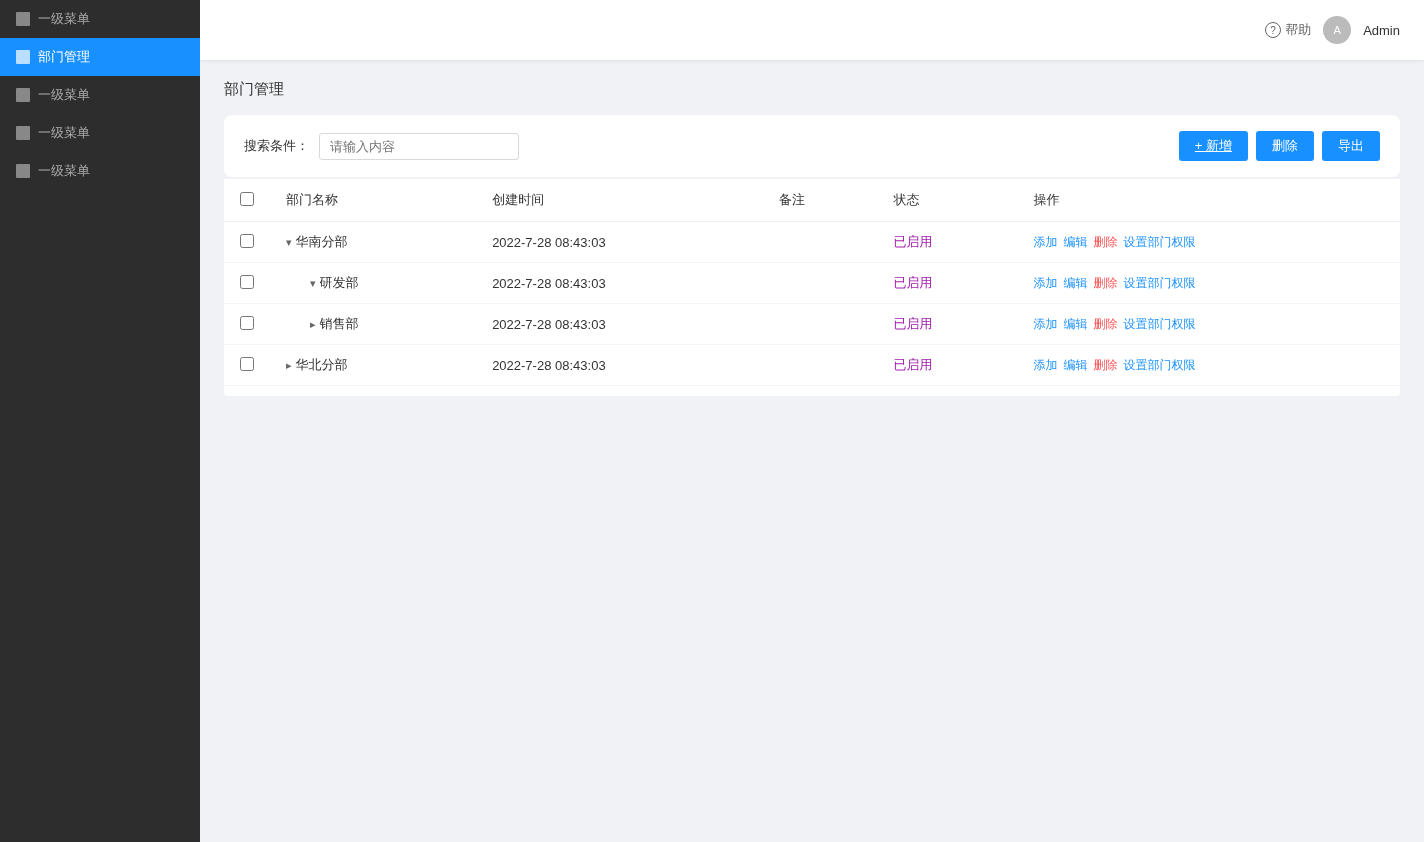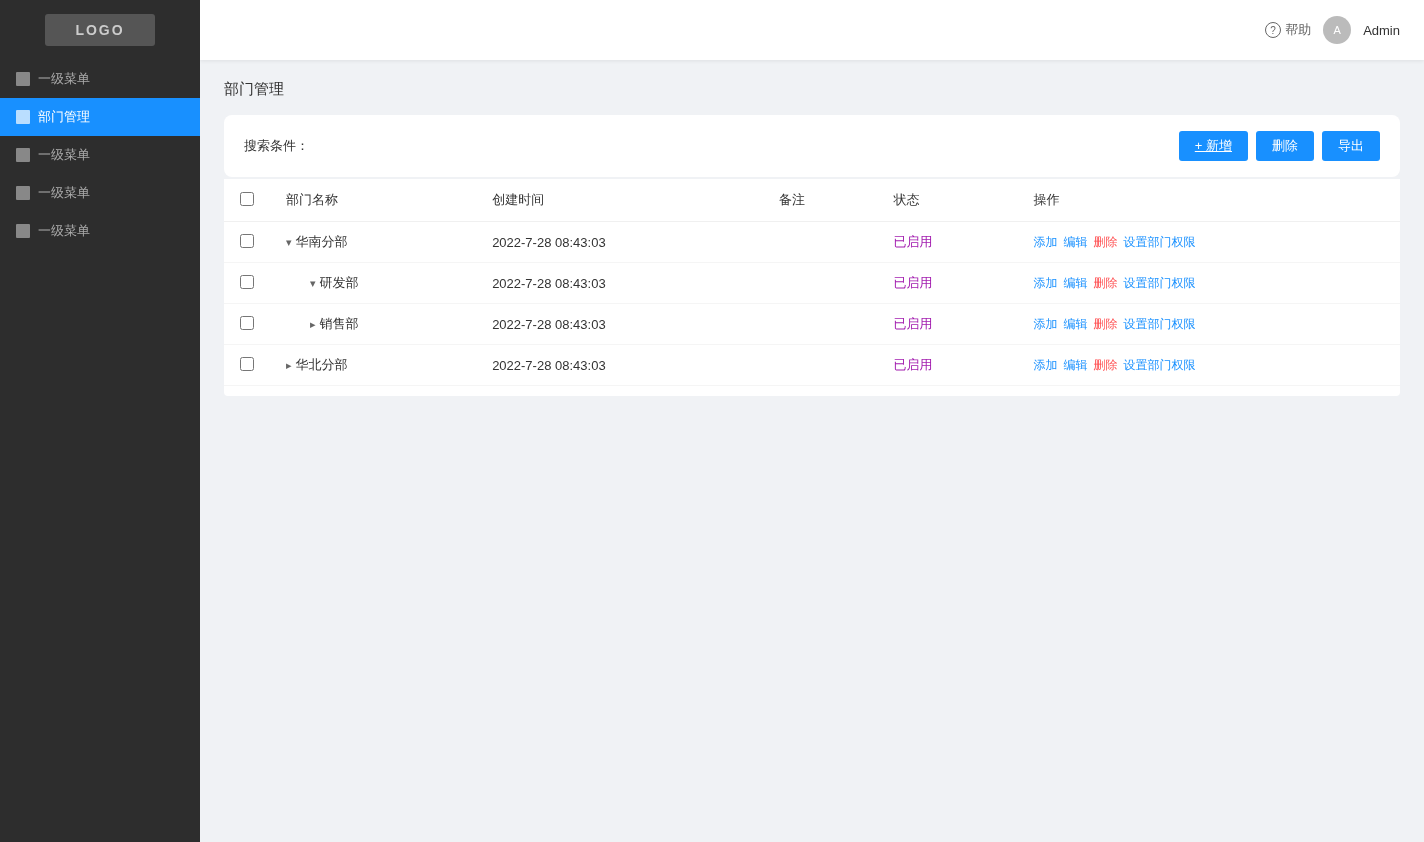--- a/index.html
+++ b/index.html
@@ -61,23 +61,20 @@
     .action-links { display: flex; gap: 6px; align-items: center; }
     .action-link { color: #1890ff; cursor: pointer; font-size: 12px; white-space: nowrap; }
     .action-link.danger { color: #ff4d4f; }
   </style>
 </head>
 <body>
 
 <div class="app-container">
 
   <div class="sidebar">
-    <div class="sidebar-logo">
-      <div class="logo-box">LOGO</div>
-    </div>
     <div class="sidebar-item">
       <div class="icon-block"></div>
       <span>一级菜单</span>
     </div>
     <div class="sidebar-item active">
       <div class="icon-block"></div>
       <span>部门管理</span>
     </div>
     <div class="sidebar-item">
       <div class="icon-block"></div>
@@ -105,20 +102,21 @@
         <span class="header-username">Admin</span>
       </div>
     </div>
 
     <div class="page-body">
       <div class="page-title">部门管理</div>
 
       <div class="toolbar">
         <div class="search-area">
           <span class="search-label">搜索条件：</span>
+          <input class="search-input" type="text" placeholder="请输入内容" style="">
         </div>
         <div class="toolbar-btns">
           <button class="btn btn-primary">+ 新增</button>
           <button class="btn btn-default">删除</button>
           <button class="btn btn-export">导出</button>
         </div>
       </div>
 
       <div class="table-container">
         <table>

